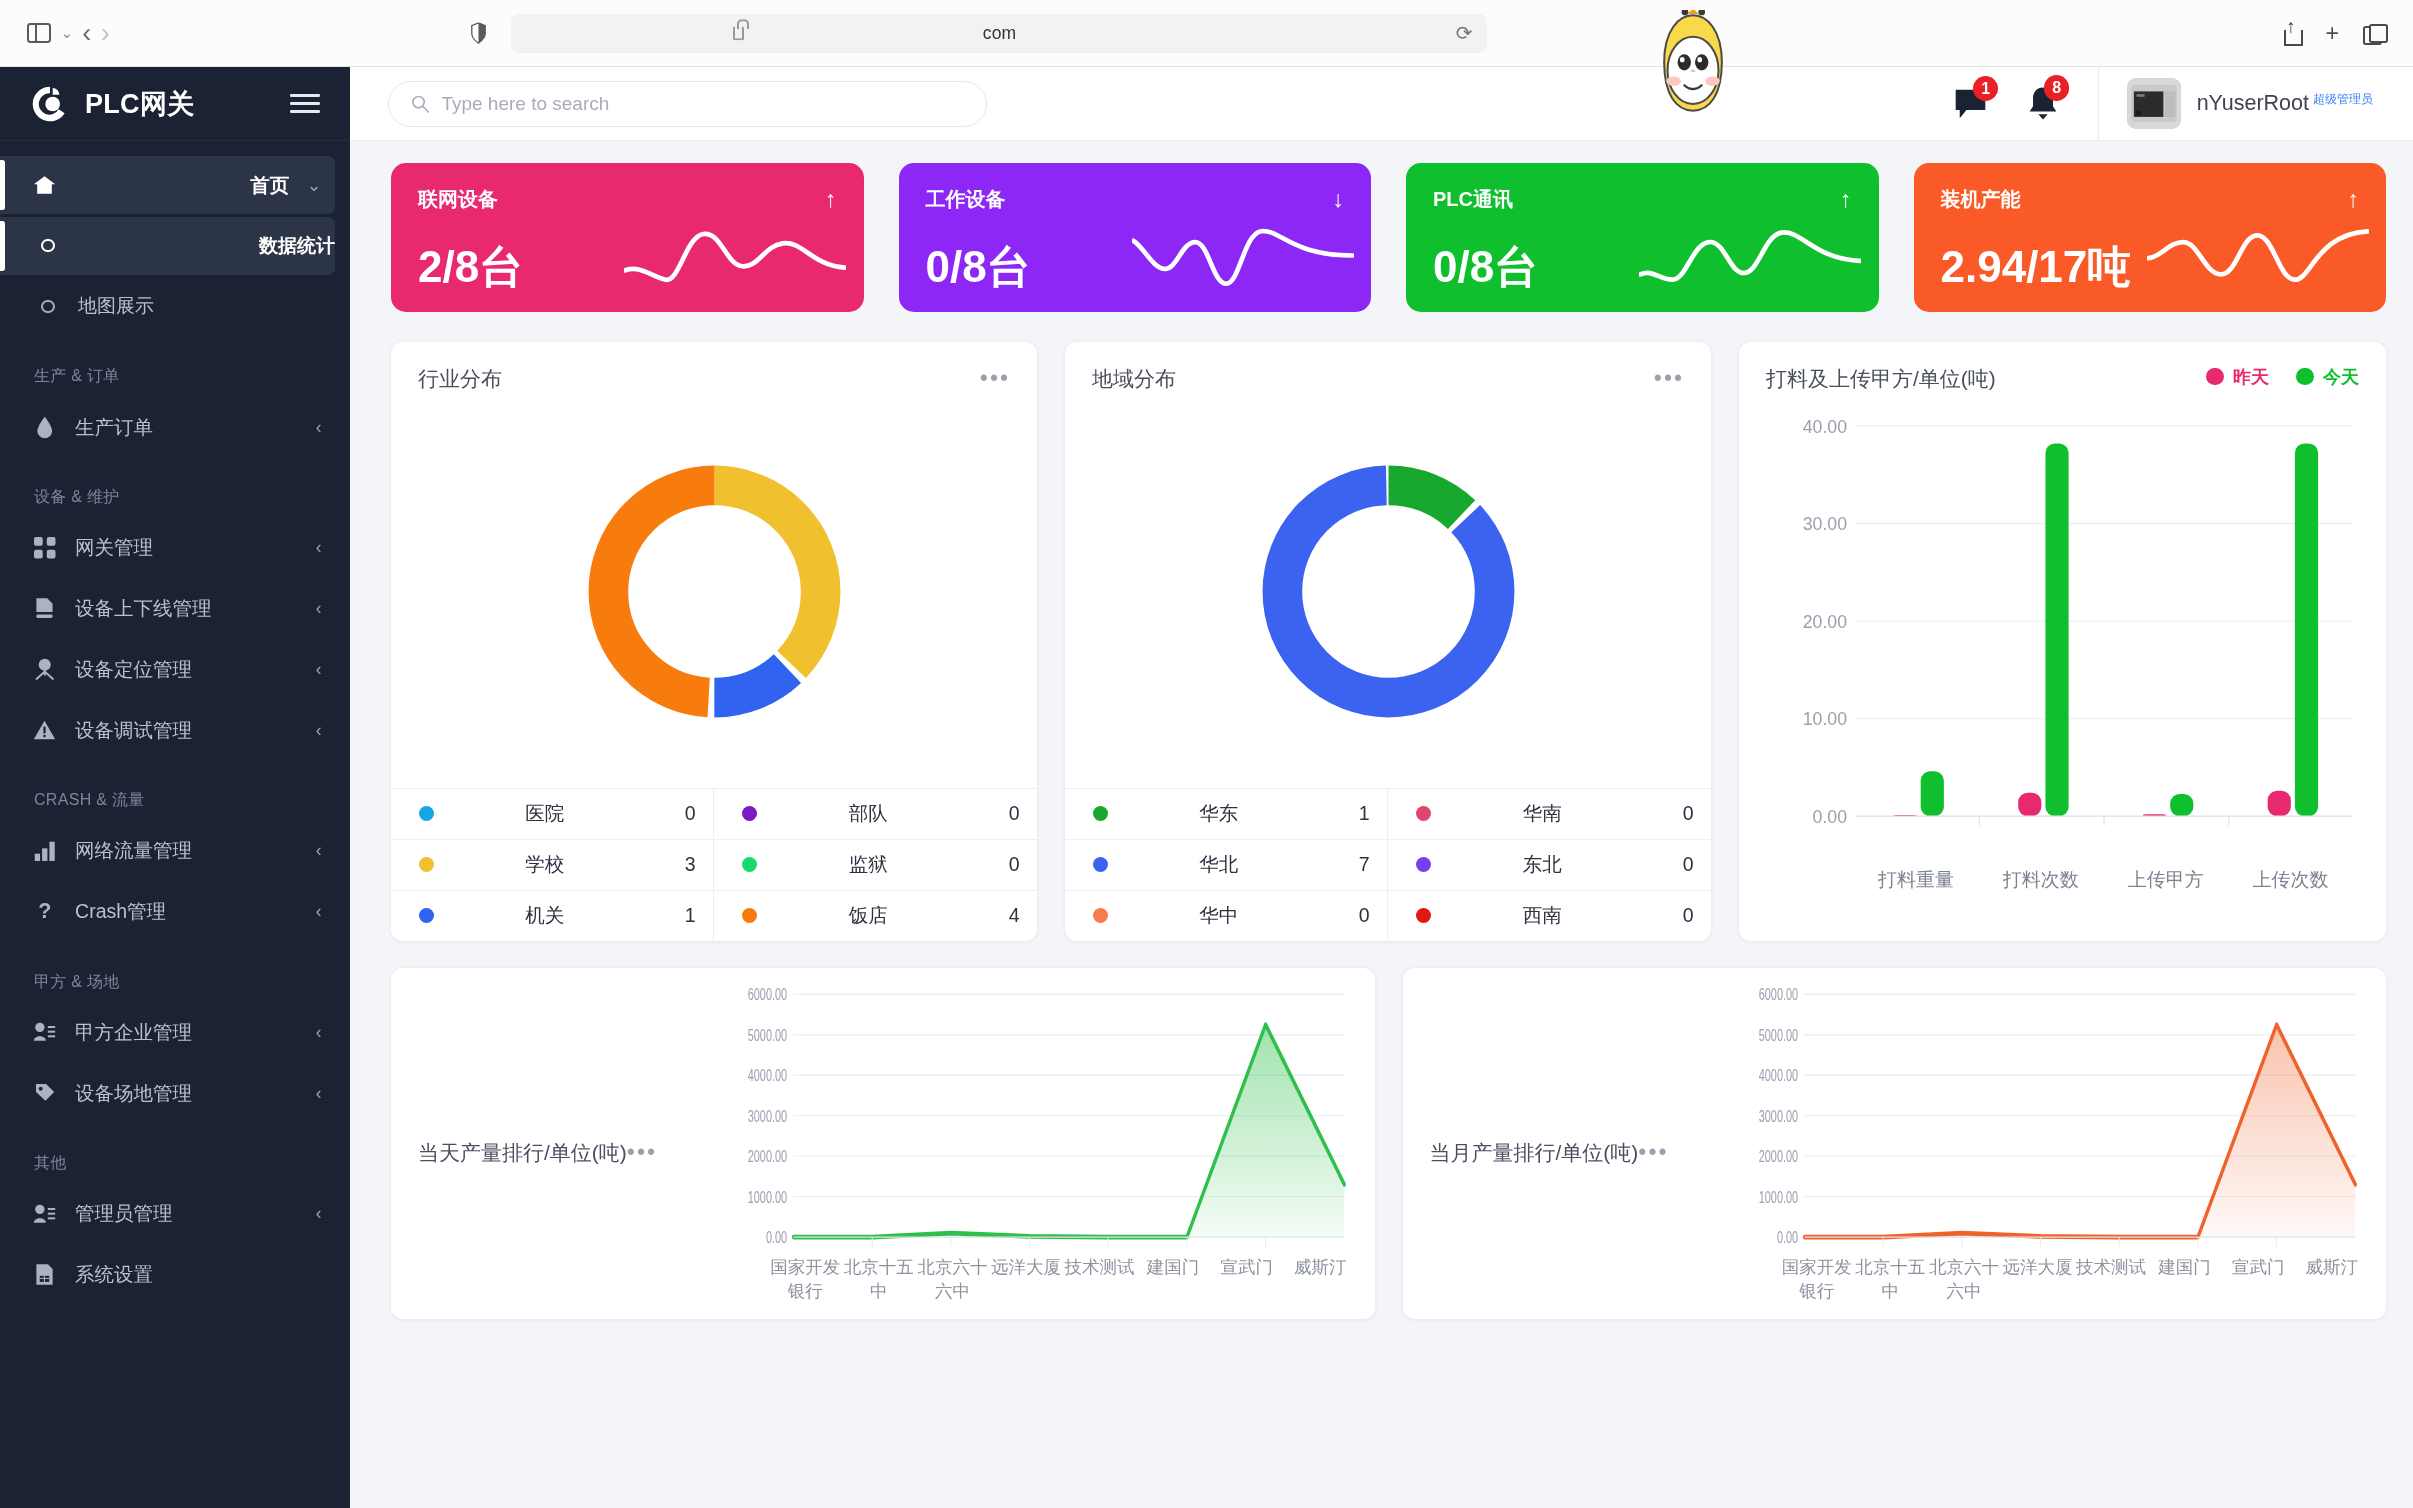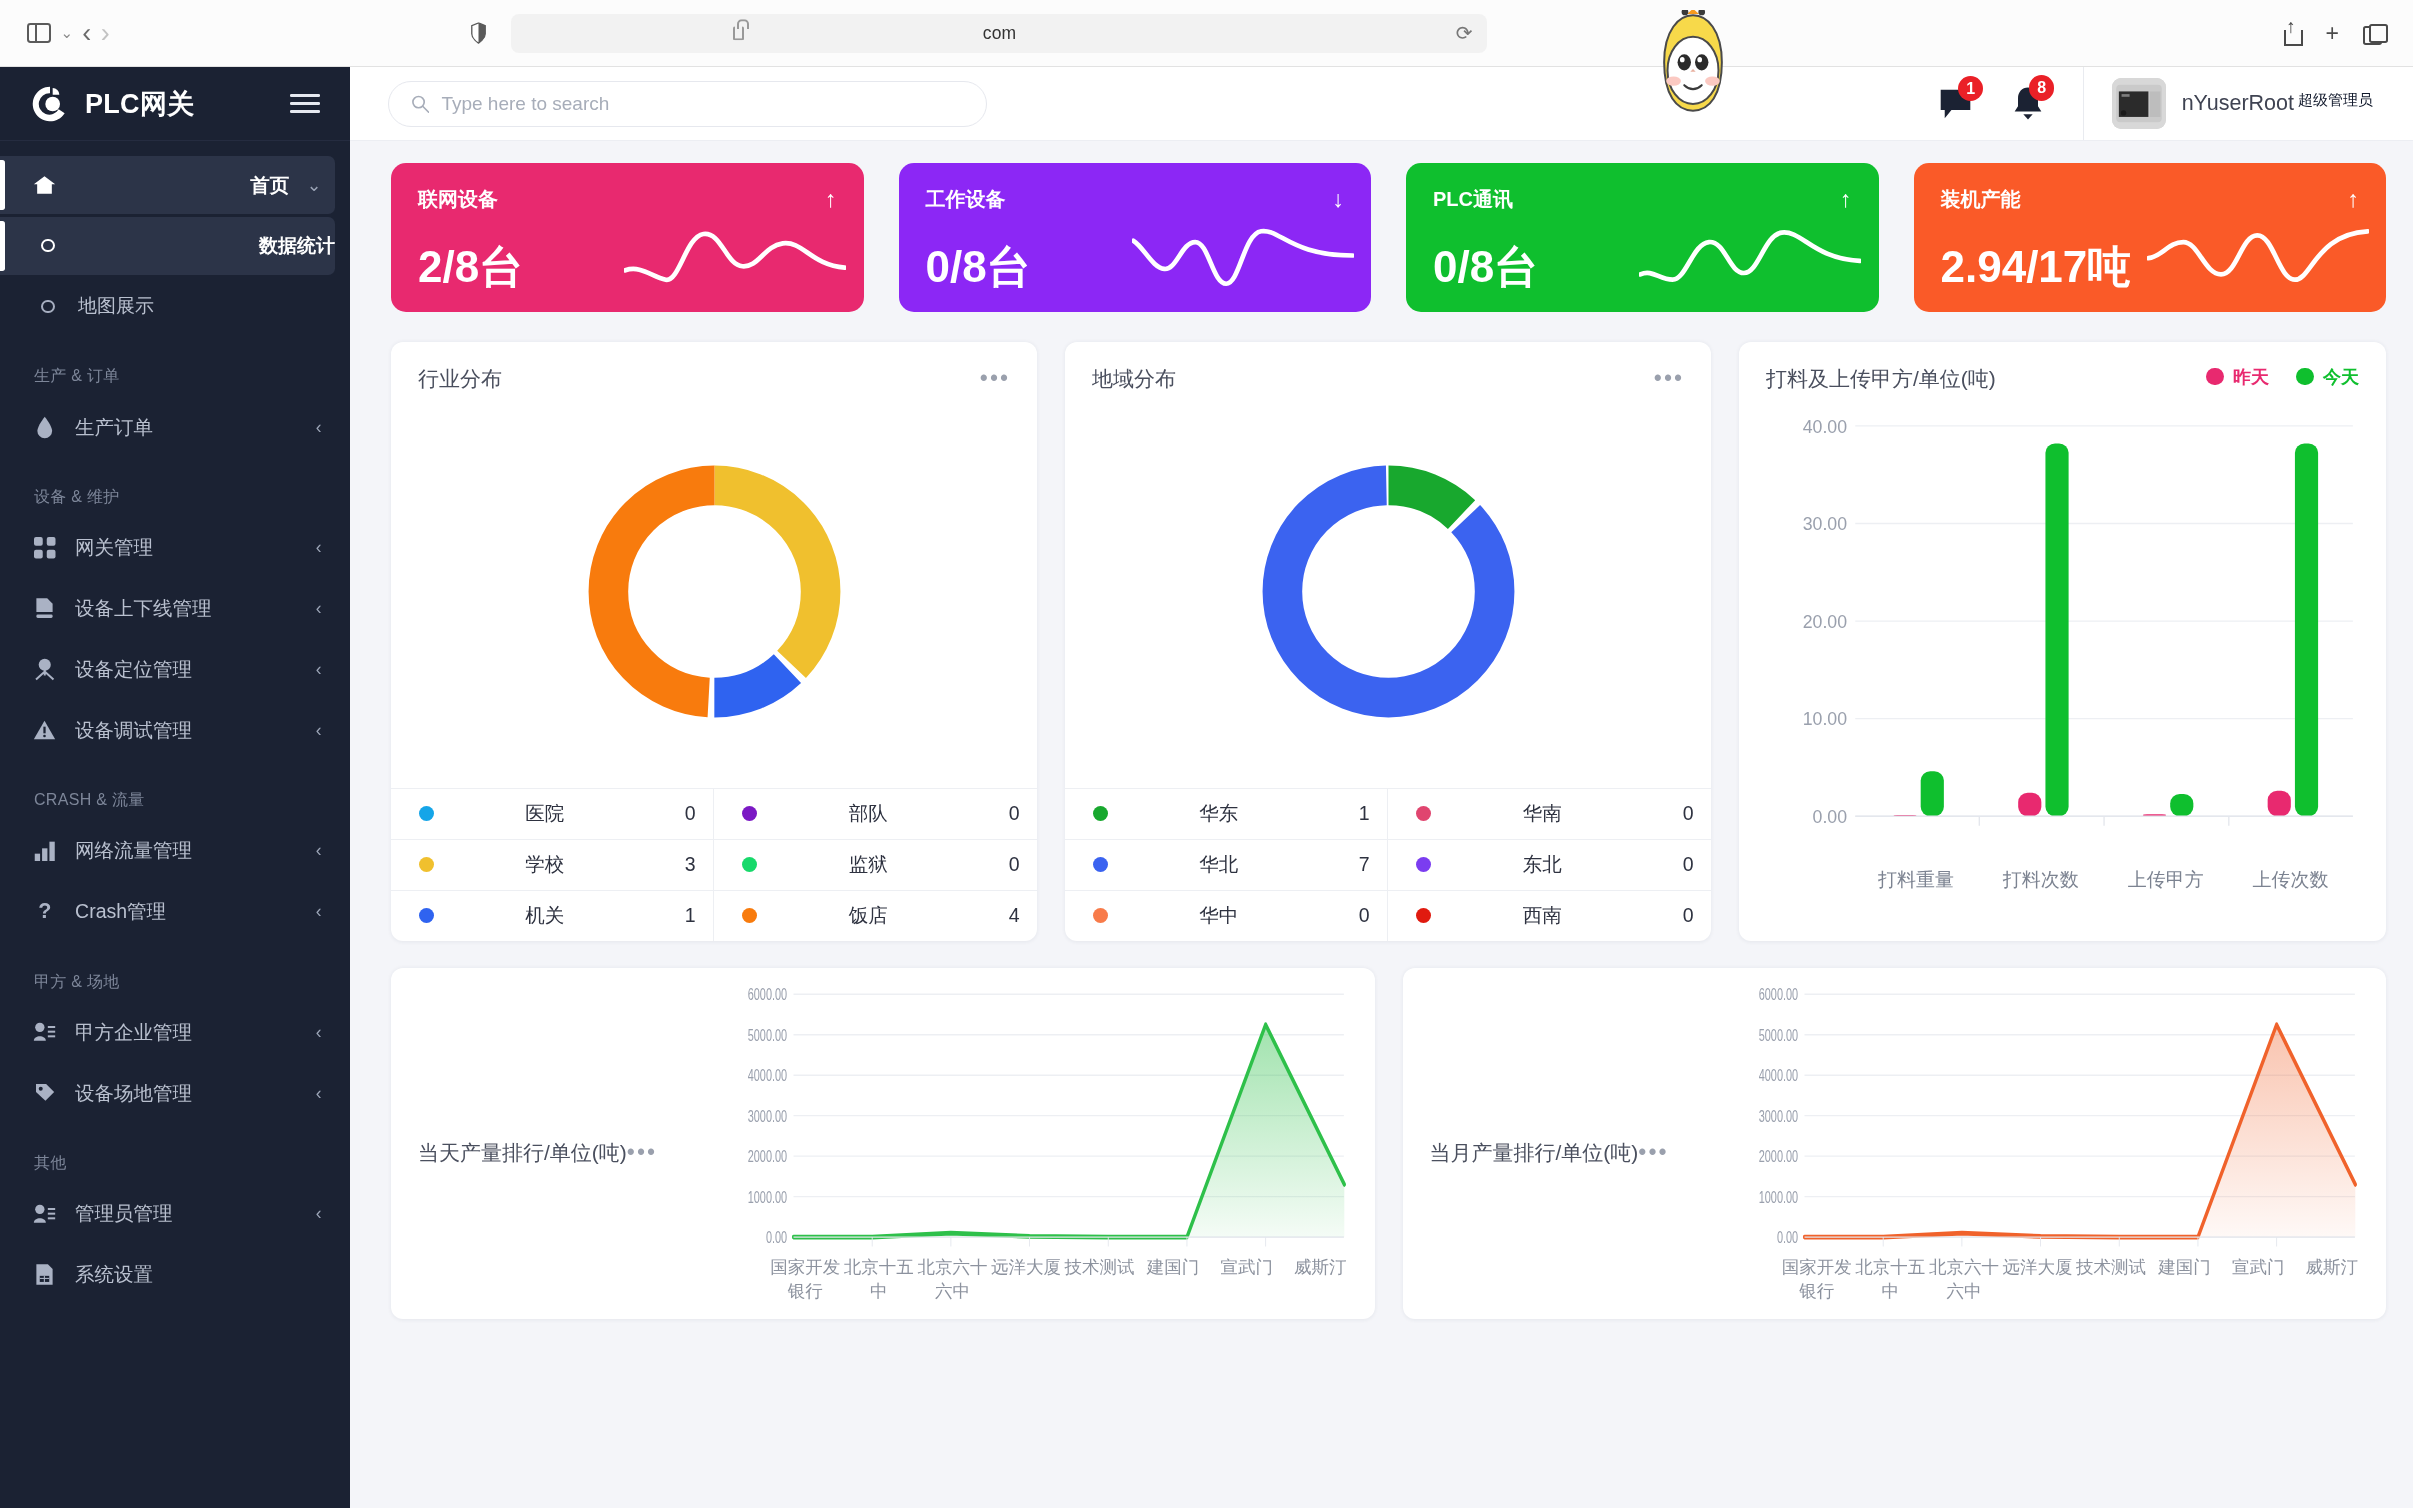--- a/index.html
+++ b/index.html
@@ -162,21 +162,21 @@
     display: flex; align-items: center; gap: 16px;
     border-left: 0.7px solid #e9ebf0; height: 100%;
     padding: 0 40px 0 28px;
   }
   #avatar {
     width: 54px; height: 51px; border-radius: 9.4px; overflow: hidden;
     background: #cfcfcf; flex: 0 0 54px; position: relative;
   }
   .user-meta { display: flex; gap: 4px; }
   #user-name { font-size: 21.5px; color: #3f4352; }
-  #user-role { font-size: 15px; color: #0f172a; }
+  #user-role { font-size: 12px; color: #3b82f6; }
 
   #content { flex: 1; padding: 21.5px 27px 0 30px; overflow: hidden; margin-left: 11px; }
 
   
   #kpi-row { display: flex; gap: 35px; margin-bottom: 30px; }
   .kpi-card {
     flex: 1; height: 149px; border-radius: 15px;
     padding: 23px 27px 0 27px; position: relative; overflow: hidden;
     color: #fff;
   }

